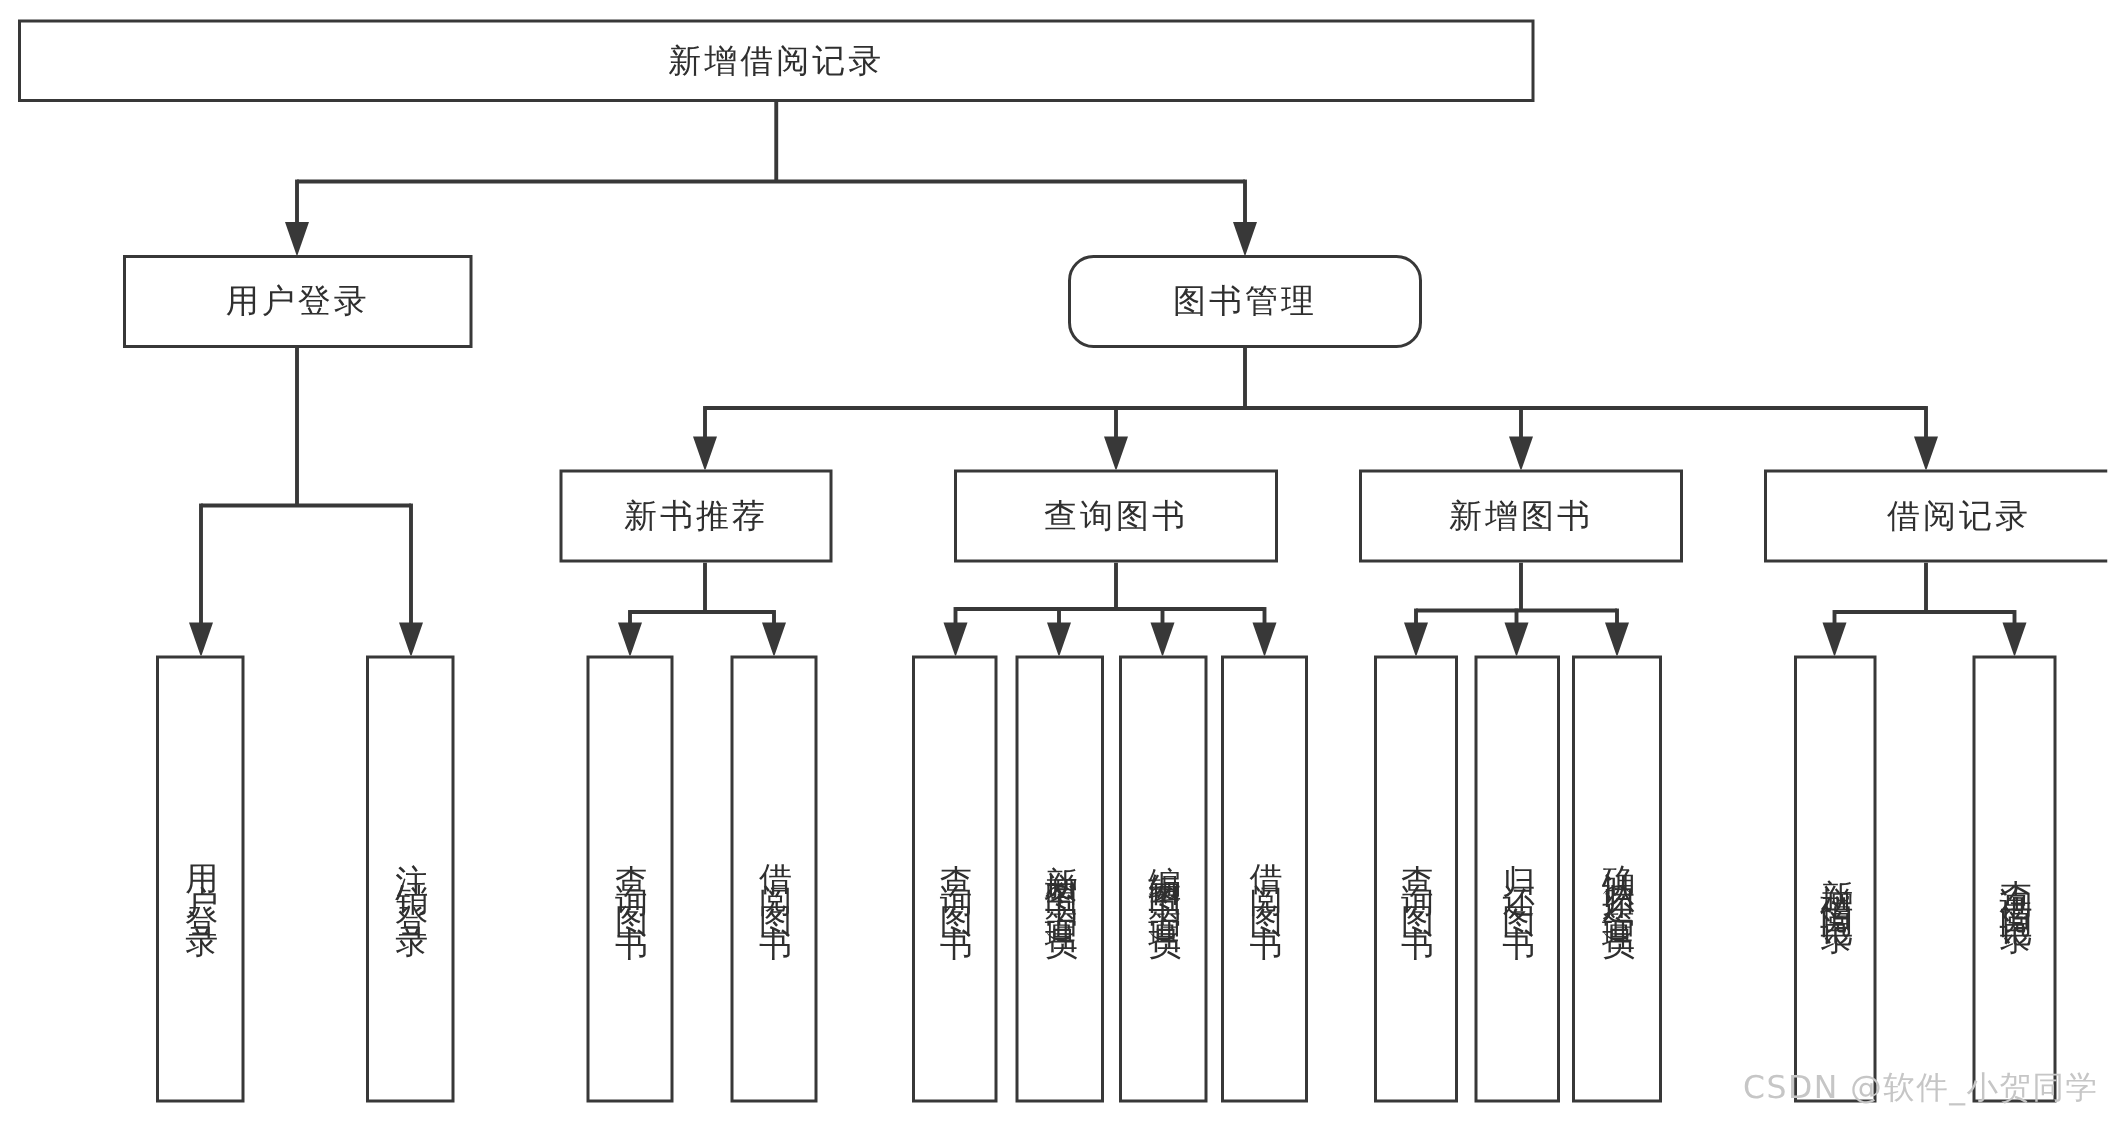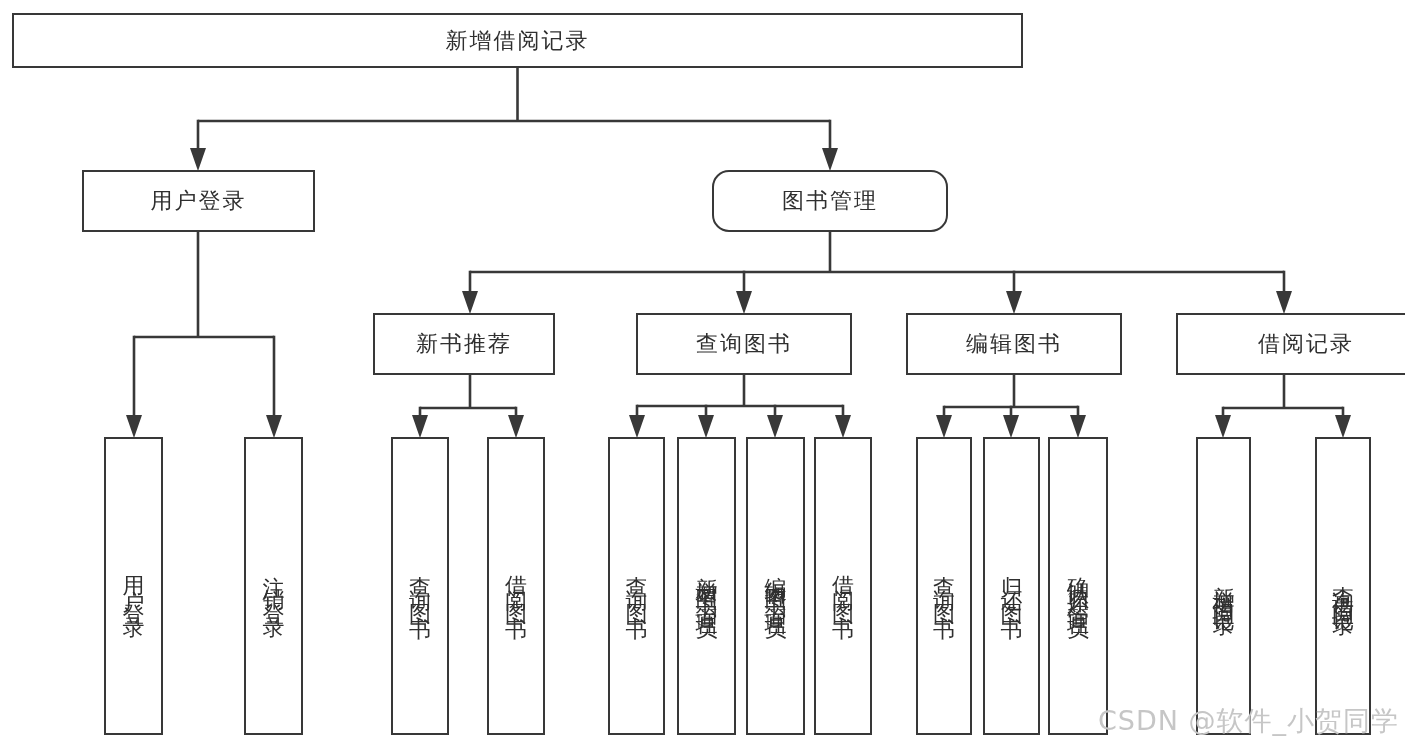--- a/index.html
+++ b/index.html
@@ -46,21 +46,21 @@
     font-size:22px;
     line-height:1;
     letter-spacing:14px;
     color:var(--text);
     white-space:nowrap;
   }
   .vtext.long{letter-spacing:6px;}
   .watermark{
     position:absolute;
     right:6px;bottom:8px;
-    font-size:27px;
+    font-size:21px;
     color:var(--watermark);
     z-index:3;
     letter-spacing:1px;
   }
 </style>
 </head>
 <body>
 
 <div class="canvas">
 
@@ -140,21 +140,21 @@
     </g>
   </svg>
 
   <div class="hbox root" style="left:12px;width:1011px;">新增借阅记录</div>
 
   <div class="hbox lvl2" style="left:82px;width:233px;">用户登录</div>
   <div class="hbox lvl2" style="left:712px;width:236px;border-radius:17px;">图书管理</div>
 
   <div class="hbox lvl3" style="left:373px;width:182px;">新书推荐</div>
   <div class="hbox lvl3" style="left:636px;width:216px;">查询图书</div>
-  <div class="hbox lvl3" style="left:906px;width:216px;">编辑图书</div>
+  <div class="hbox lvl3" style="left:906px;width:216px;">新增图书</div>
   <div class="hbox lvl3" style="left:1176px;width:260px;">借阅记录</div>
 
   <div class="vbox" style="left:104px;width:59px;">
     <span class="vtext">用户登录</span>
   </div>
   <div class="vbox" style="left:244px;width:59px;">
     <span class="vtext">注销登录</span>
   </div>
   <div class="vbox" style="left:391px;width:58px;">
     <span class="vtext">查询图书</span>

